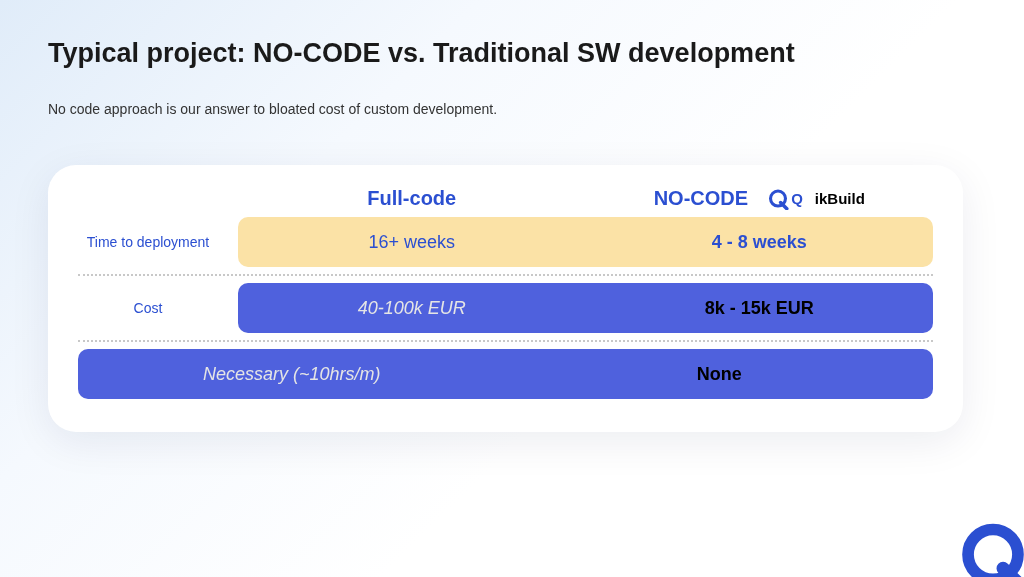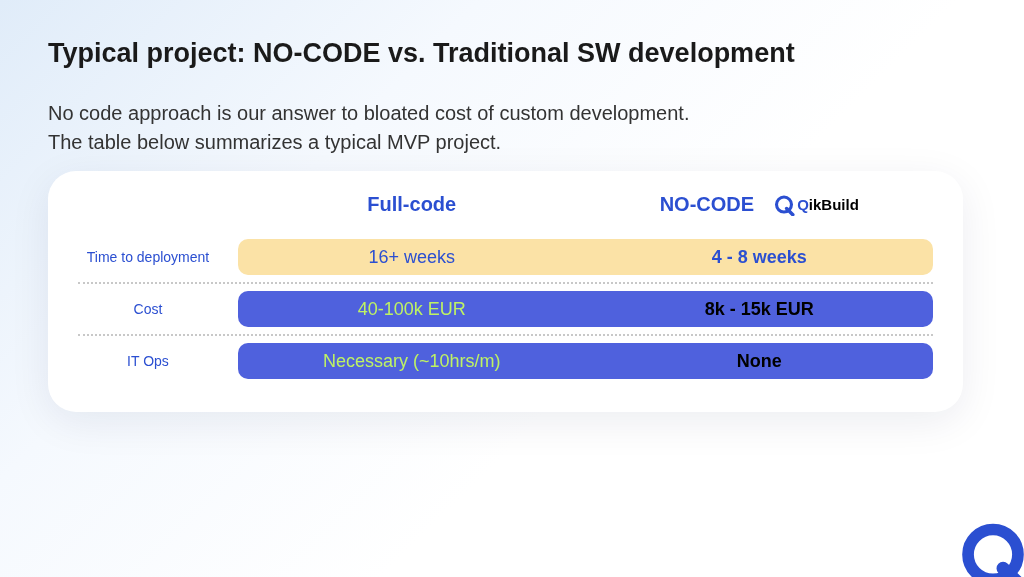--- a/index.html
+++ b/index.html
@@ -18,37 +18,37 @@
     .container {
       padding: 38px 48px 20px 48px;
     }
     .title {
       font-size: 27px;
       font-weight: 700;
       color: #1a1a1a;
       margin-bottom: 30px;
     }
     .subtitle {
-      font-size: 20px;
+      font-size: 14px;
       color: #333;
       line-height: 1.45;
-      margin-bottom: 14px;
+      margin-bottom: 46px;
       font-weight: 400;
     }
     .card {
       background: #ffffff;
       border-radius: 28px;
       padding: 22px 30px 26px 30px;
       box-shadow: 0 10px 40px rgba(0, 30, 80, 0.08);
       width: 915px;
     }
     .header-row {
       display: flex;
       align-items: center;
-      margin-bottom: 16px;
+      margin-bottom: 0;
       justify-content: center;
     }
     .row-label-col {
       width: 160px;
       flex-shrink: 0;
     }
     .col-headers {
       flex: 1;
       display: flex;
     }
@@ -76,20 +76,21 @@
     }
     .logo-text {
       font-size: 15px;
       font-weight: 700;
     }
     .logo-text .q {
       color: #2b4fd1;
     }
     .logo-text .rest {
       color: #000;
+      padding-left: 12px;
     }
     .table-body {
       display: flex;
       flex-direction: column;
     }
     .data-row {
       display: flex;
       align-items: center;
       padding: 7px 0;
     }
@@ -104,21 +105,21 @@
       font-weight: 400;
       color: #2b4fd1;
       line-height: 1.3;
       padding-right: 20px;
     }
     .pill {
       flex: 1;
       display: flex;
       border-radius: 10px;
       overflow: hidden;
-      height: 36px;
+      height: 50px;
     }
     .pill.yellow {
       background: #fbe2a6;
     }
     .pill.blue {
       background: #4f61dd;
     }
     .pill-cell {
       flex: 1;
       display: flex;
@@ -129,43 +130,43 @@
     .pill.yellow .pill-cell.left {
       color: #2b4fd1;
       font-weight: 400;
     }
     .pill.yellow .pill-cell.right {
       color: #2b4fd1;
       font-weight: 700;
       text-align: right;
     }
     .pill.blue .pill-cell.left {
-      color: #bef264;
-      font-weight: 400;
+      color: #e5e5e5;
+      font-weight: 400;
+      font-style: italic;
     }
     .pill.blue .pill-cell.right {
       color: #000000;
       font-weight: 700;
     }
     .corner-logo {
       position: absolute;
       bottom: -18px;
       right: -8px;
       width: 78px;
       height: 78px;
     }
   </style>
 </head>
 <body>
 
 <div class="container">
   <h1 class="title">Typical project: NO-CODE vs. Traditional SW development</h1>
   <p class="subtitle">
     <span>No code approach is our answer to bloated cost of custom development.</span><br>
-    <span>The table below summarizes a typical MVP project.</span>
   </p>
 
   <div class="card">
     <div class="header-row">
       <div class="row-label-col"></div>
       <div class="col-headers">
         <div class="col-header">Full-code</div>
         <div class="col-header nocode">
           <span>NO-CODE</span>
           <span class="logo-wrap">
@@ -192,21 +193,20 @@
       <div class="data-row sep">
         <div class="row-label">Cost</div>
         <div class="pill blue">
           <div class="pill-cell left">40-100k EUR</div>
           <div class="pill-cell right">8k - 15k EUR</div>
         </div>
       </div>
 
 
       <div class="data-row">
-        <div class="row-label">IT Ops</div>
         <div class="pill blue">
           <div class="pill-cell left">Necessary (~10hrs/m)</div>
           <div class="pill-cell right">None</div>
         </div>
       </div>
 
     </div>
   </div>
 </div>
 

